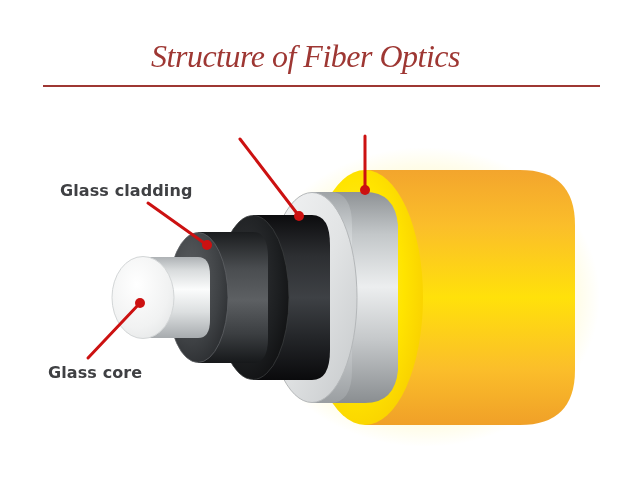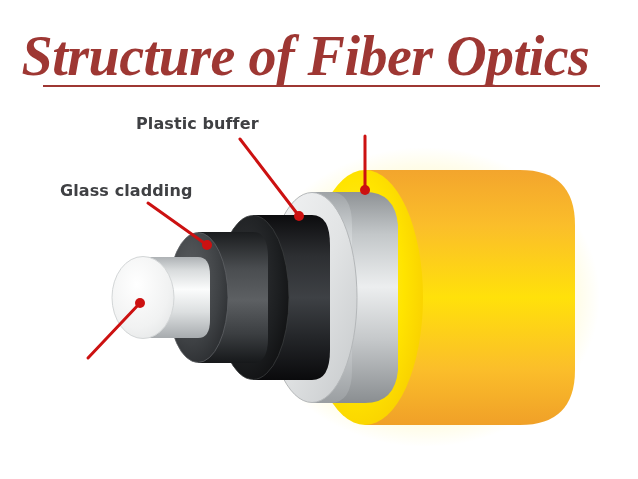--- a/index.html
+++ b/index.html
@@ -13,22 +13,22 @@
   }
   #stage{position:relative;width:638px;height:479px;background:#fff;}
 
   
   .title{
     position:absolute;
     left:0;top:32px;width:611px;
     text-align:center;
     font-family:"Liberation Serif","DejaVu Serif",serif;
     font-style:italic;
-    font-weight:bold;
-    font-size:56px;
+    font-weight:normal;
+    font-size:32px;
     line-height:48px;
     letter-spacing:-0.5px;
     color:#9e3733;
     white-space:nowrap;
   }
   .title-underline{
     position:absolute;
     left:43px;top:85px;
     width:557px;height:2px;
     background:#9e3733;
@@ -215,16 +215,16 @@
       <circle cx="299" cy="216" r="5" stroke="none"></circle>
 
       <line x1="365" y1="136" x2="365" y2="188"></line>
       <circle cx="365" cy="190" r="5" stroke="none"></circle>
     </g>
   </svg>
 
   <div class="title">Structure of Fiber Optics</div>
   <div class="title-underline"></div>
 
-  <div class="lbl" id="lbl-plastic-buffer">Plastic buffer</div>
   <div class="lbl" id="lbl-glass-cladding">Glass cladding</div>
+  <div class="lbl" id="lbl-glass-core">Glass core</div>
 
 </div>
 
 </body></html>

